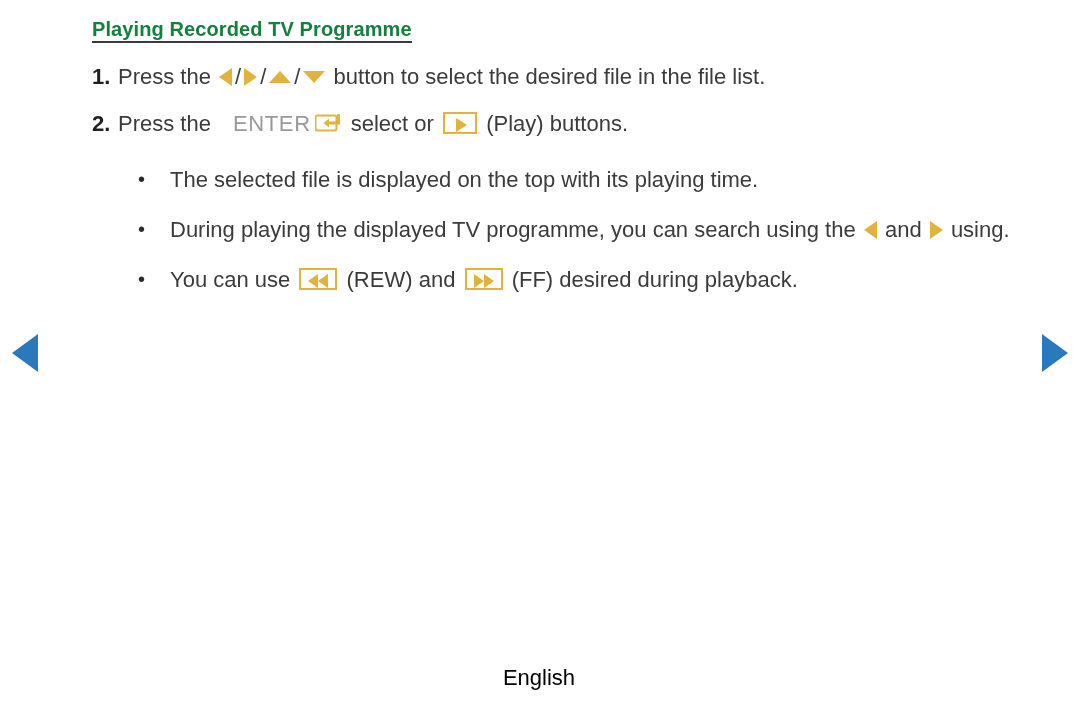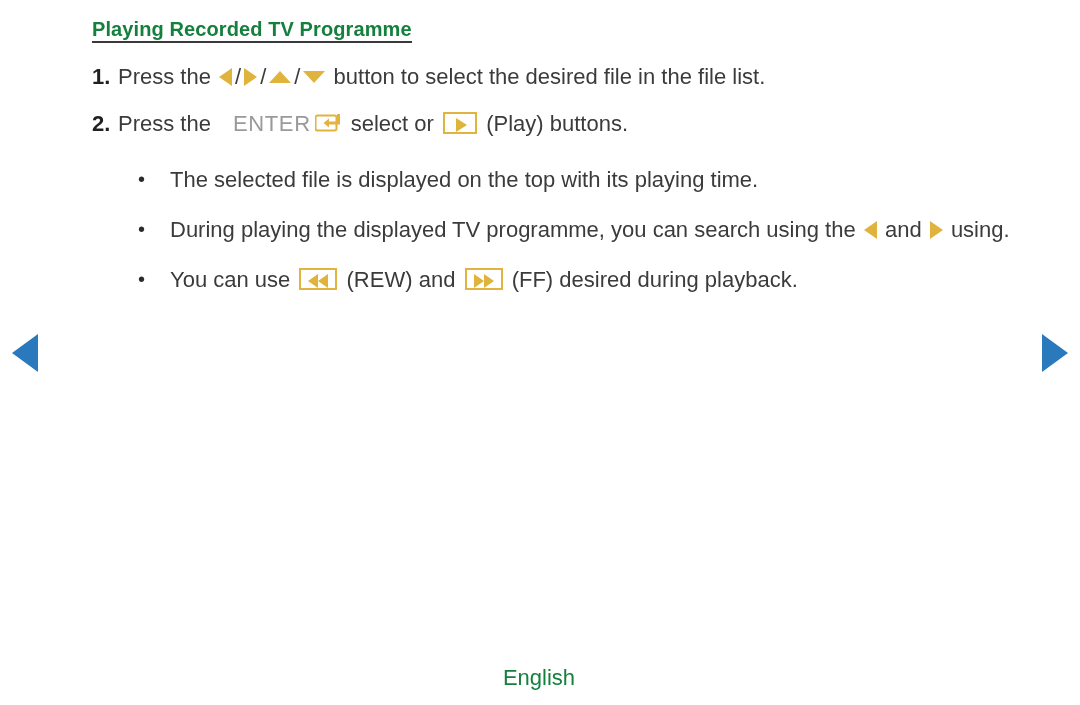--- a/index.html
+++ b/index.html
@@ -214,21 +214,21 @@
   }
 
   
   .footer-lang {
     position: absolute;
     left: 0;
     right: 2px;
     top: 665px;
     text-align: center;
     font-size: 22px;
-    color: #15803d;
+    color: #000000;
   }
 </style>
 </head>
 <body>
 
 <div class="page-title">Playing Recorded TV Programme</div>
 
 <div class="steps">
 
   <div class="step">

